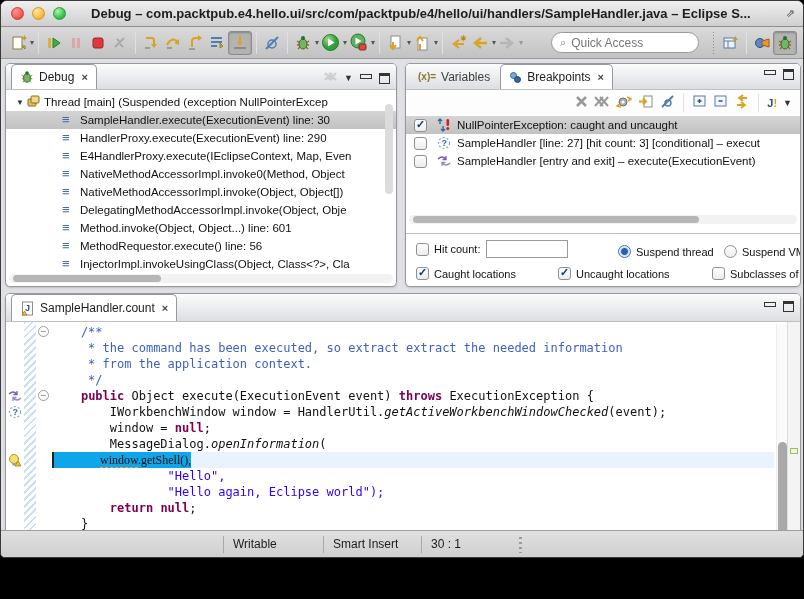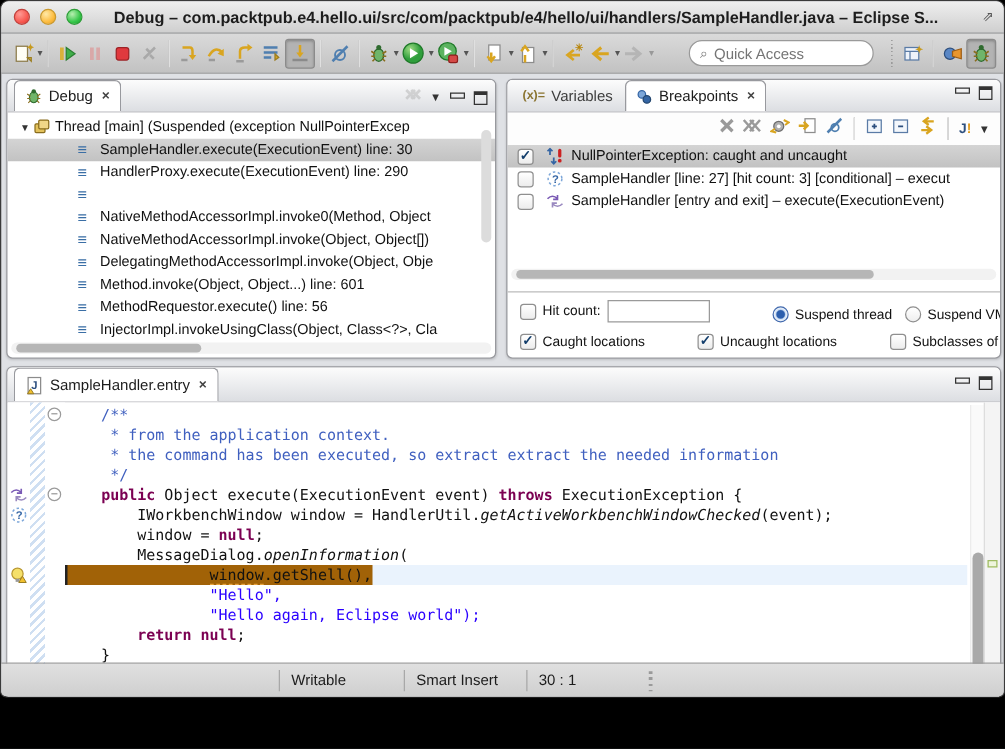--- a/index.html
+++ b/index.html
@@ -104,21 +104,21 @@
   #ed-body { position:absolute; left:0; top:28px; right:0; bottom:0; background:#fff; }
   #ann-ruler { position:absolute; left:0; top:0; width:18px; bottom:12px; background:#fff; }
   #stripe-band { position:absolute; left:18px; top:0; width:12px; bottom:12px;
     background:repeating-linear-gradient(135deg,#cfdff2 0 2px,#ffffff 2px 5px); }
   #fold-ruler { position:absolute; left:30px; top:0; width:16px; bottom:12px; background:#fff; }
   #code-area { position:absolute; left:46px; top:0; right:26px; bottom:12px; overflow:hidden;
     font-family:"DejaVu Sans Mono", monospace; font-size:12px; line-height:16px; padding-top:2px;}
   .cline { height:16px; white-space:pre; position:relative; }
   .cline .seg-wrap { display:inline-block; height:16px; }
   .cline.hl { background:#eaf3fd; }
-  .cline.hl .seg-wrap { background:#a16207; }
+  .cline.hl .seg-wrap { background:#0ea5e9;font-family:Liberation Serif, serif; }
   .cline.hl::before { content:""; position:absolute; left:0; top:0; width:2px; height:16px; background:#222; }
   .cm { color:#3f5fbf; } .kw { color:#7b0052; font-weight:bold; }
   .st { color:#2a00ff; } .it { font-style:italic; color:#111; } .pl { color:#111; }
   .ul { color:#111; border-bottom:1px dashed #e8a33d; }
   .fold-mark { position:absolute; left:2px; width:11px; height:11px; border:1px solid #9b9b9b;
     border-radius:50%; background:#fff; color:#777; font-size:10px; line-height:9px;
     text-align:center; }
   .ruler-ic { position:absolute; left:2px; width:14px; height:14px; display:flex; }
   #ed-vscroll { position:absolute; right:13px; top:2px; width:11px; bottom:14px;
     background:#fafafa; border-left:1px solid #ececec; }
@@ -355,20 +355,21 @@
           <div class="trow sel">
             <span class="frame-ic">≡</span>
             <span>SampleHandler.execute(ExecutionEvent) line: 30</span>
           </div>
           <div class="trow">
             <span class="frame-ic">≡</span>
             <span>HandlerProxy.execute(ExecutionEvent) line: 290</span>
           </div>
           <div class="trow">
             <span class="frame-ic">≡</span>
+            <span>E4HandlerProxy.execute(IEclipseContext, Map, Even</span>
           </div>
           <div class="trow">
             <span class="frame-ic">≡</span>
             <span>NativeMethodAccessorImpl.invoke0(Method, Object</span>
           </div>
           <div class="trow">
             <span class="frame-ic">≡</span>
             <span>NativeMethodAccessorImpl.invoke(Object, Object[])</span>
           </div>
           <div class="trow">
@@ -522,21 +523,21 @@
   <div id="editor-panel" class="panel">
     <div class="tabrow" id="ed-tabrow">
       <div class="tab active" style="height:27px;">
         <span class="ticon">
             <svg width="15" height="15" viewBox="0 0 15 15">
               <rect x="2.5" y="1" width="10" height="13" fill="#fff" stroke="#8c8c8c"></rect>
               <text x="5" y="10" font-size="9" fill="#2d4f7e" font-weight="bold">J</text>
               <path d="M2 14 l2.5 -4 2.5 4 z" fill="#f2c12e" stroke="#9a7d20" stroke-width=".8"></path>
             </svg>
           </span>
-        <span>SampleHandler.entry</span>
+        <span>SampleHandler.count</span>
         <span class="close">×</span>
       </div>
       <div class="viewctl" style="top:7px;">
         <span class="vc-min"></span>
         <span class="vc-max"></span>
       </div>
     </div>
     <div id="ed-body">
       <div id="ann-ruler">
           <div class="ruler-ic" style="top: 67px;">
@@ -559,22 +560,22 @@
             </svg>
           </div>
         </div>
       <div id="stripe-band"></div>
       <div id="fold-ruler">
           <div class="fold-mark" style="top: 4px;">−</div>
           <div class="fold-mark" style="top: 68px;">−</div>
         </div>
       <div id="code-area">
           <div class="cline"><span class="seg-wrap"><span class="cm">    /**</span></span></div>
+          <div class="cline"><span class="seg-wrap"><span class="cm">     * the command has been executed, so extract extract the needed information</span></span></div>
           <div class="cline"><span class="seg-wrap"><span class="cm">     * from the application context.</span></span></div>
-          <div class="cline"><span class="seg-wrap"><span class="cm">     * the command has been executed, so extract extract the needed information</span></span></div>
           <div class="cline"><span class="seg-wrap"><span class="cm">     */</span></span></div>
           <div class="cline"><span class="seg-wrap"><span class="pl">    </span><span class="kw">public </span><span class="pl">Object execute(ExecutionEvent event) </span><span class="kw">throws</span><span class="pl"> ExecutionException {</span></span></div>
           <div class="cline"><span class="seg-wrap"><span class="pl">        IWorkbenchWindow window = HandlerUtil.</span><span class="it">getActiveWorkbenchWindowChecked</span><span class="pl">(event);</span></span></div>
           <div class="cline"><span class="seg-wrap"><span class="pl">        window = </span><span class="kw">null</span><span class="pl">;</span></span></div>
           <div class="cline"><span class="seg-wrap"><span class="pl">        MessageDialog.</span><span class="it">openInformation</span><span class="pl">(</span></span></div>
           <div class="cline hl"><span class="seg-wrap"><span class="pl">                </span><span class="ul">window</span><span class="pl">.getShell(),</span></span></div>
           <div class="cline"><span class="seg-wrap"><span class="pl">                </span><span class="st">"Hello",</span></span></div>
           <div class="cline"><span class="seg-wrap"><span class="pl">                </span><span class="st">"Hello again, Eclipse world");</span></span></div>
           <div class="cline"><span class="seg-wrap"><span class="pl">        </span><span class="kw">return </span><span class="kw">null</span><span class="pl">;</span></span></div>
           <div class="cline"><span class="seg-wrap"><span class="pl">    }</span></span></div>

